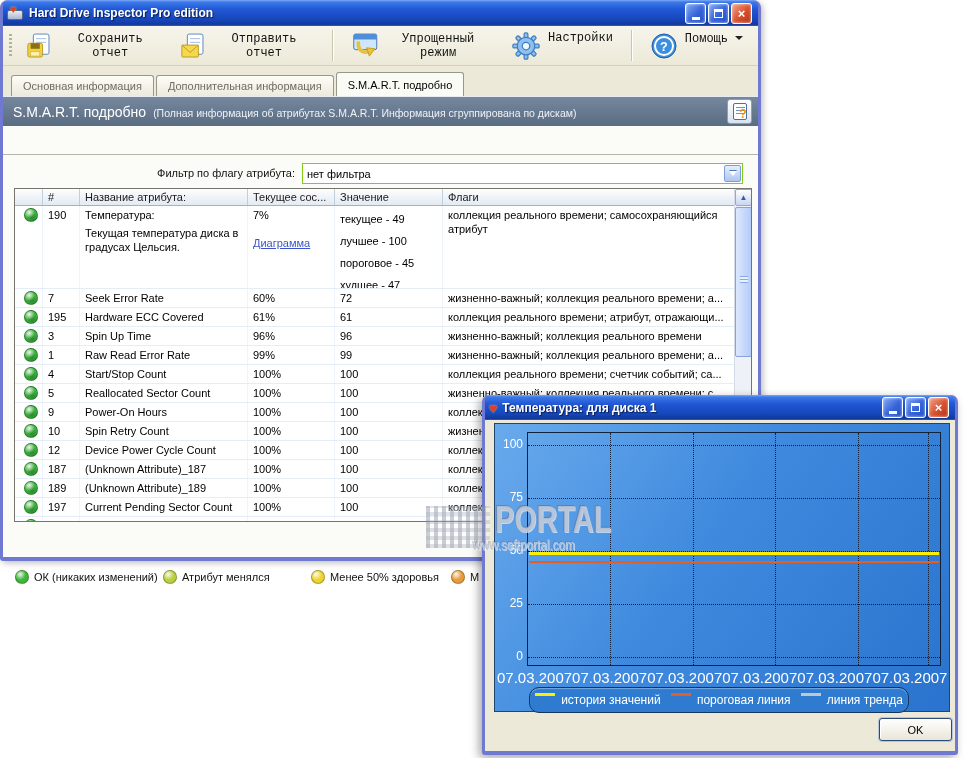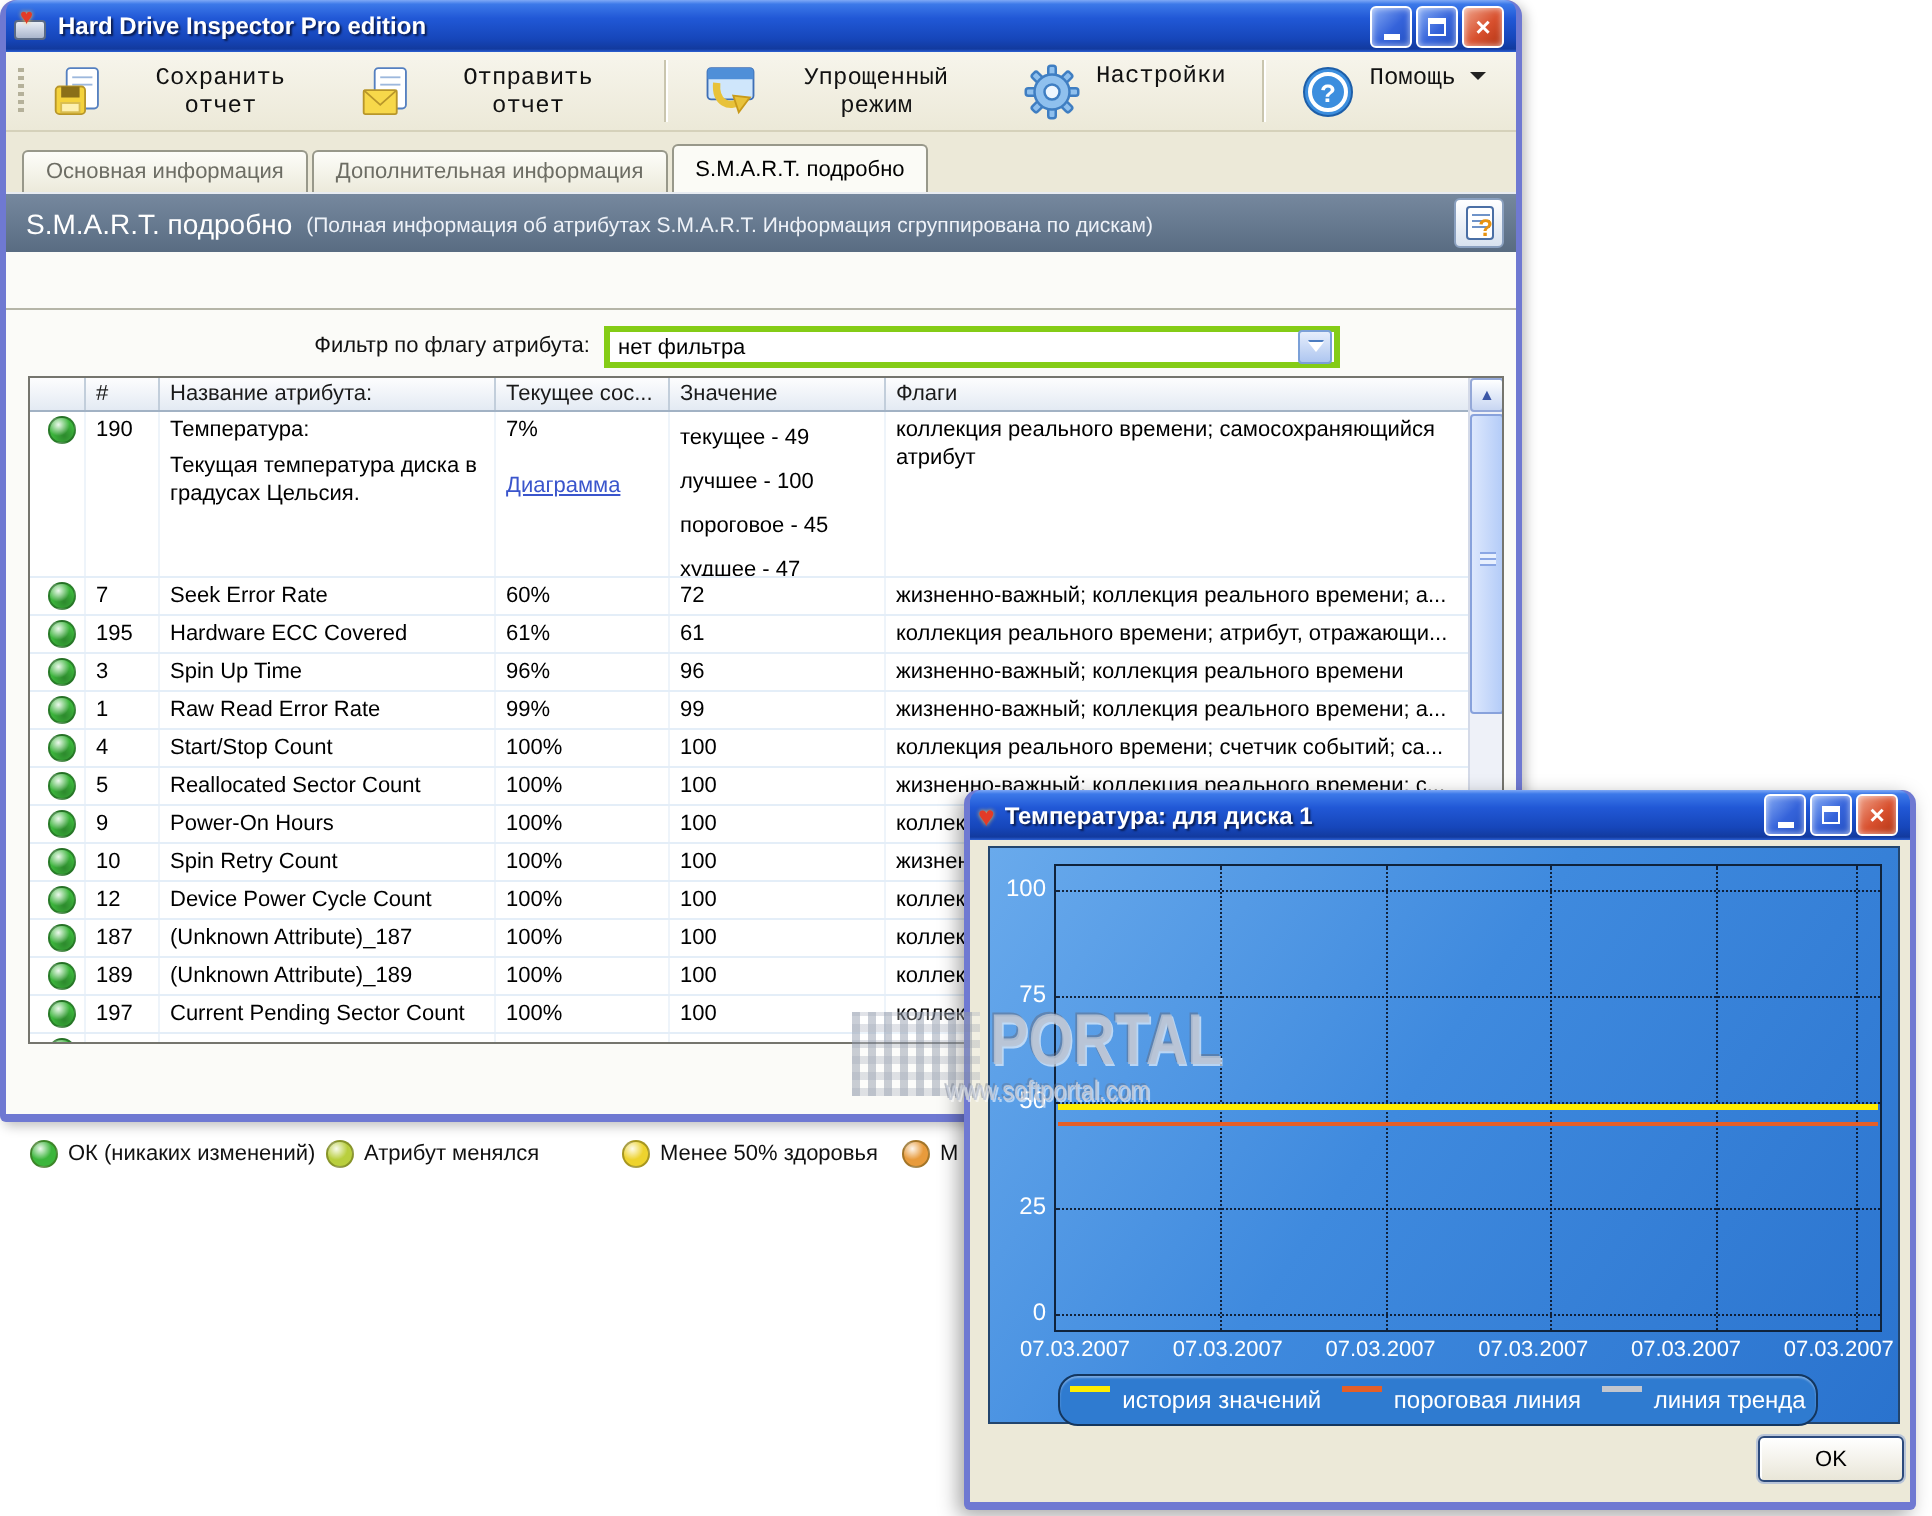--- a/index.html
+++ b/index.html
@@ -59,22 +59,22 @@
   .sec-help .doc b { position:absolute; right:-1px; bottom:-2px; color:#e8920f; font-size:12px; font-style:normal; }
 
   
   .content { position:relative; height:402px; background:#fbfbf8; }
   .disk-tab { position:absolute; left:13px; top:7px; width:181px; height:21px;
     background:#fdfdfa; border:1px solid #98988a; border-top:3px solid #efa33c; border-bottom:none;
     border-radius:2px 2px 0 0; font-size:11px; color:#111;
     display:flex; align-items:center; justify-content:center; z-index:2; }
   .disk-line { position:absolute; left:0; right:0; top:28px; height:1px; background:#b5b5a8; }
   .filter-label { position:absolute; left:0; top:41px; width:292px; text-align:right; font-size:11px; color:#111; }
-  .combo { position:absolute; left:299px; top:37px; width:368px; height:21px; background:#fff;
-    border:3px solid #84cc16; display:flex; align-items:center; font-size:11px; padding-left:4px; }
+  .combo { position:absolute; left:299px; top:37px; width:441px; height:21px; background:#fff;
+    border:1px solid #84cc16; display:flex; align-items:center; font-size:11px; padding-left:4px; }
   .combo-btn { margin-left:auto; width:17px; height:17px; margin-right:1px; border-radius:2px;
     background:linear-gradient(#e6eefc,#aec6f0); border:1px solid #7ba0d8;
     display:flex; align-items:center; justify-content:center; }
   .chev { width:0; height:0; border:4px solid transparent; border-top:5px solid #fff; margin-top:4px;
     filter:drop-shadow(0 -1px 0 #4c7cc0); }
 
   
   .table { position:absolute; left:11px; top:62px; width:738px; height:334px; background:#fff;
     border:1px solid #75756e; overflow:hidden; font-size:11px; }
   .thead { display:flex; height:17px; background:linear-gradient(#fdfdfe,#e3eaf3);
@@ -126,21 +126,21 @@
     border:1px solid #22456e;
     background:linear-gradient(125deg,#69aaec 0%,#3f8ade 45%,#2a73ce 100%); }
   .plot { position:absolute; left:32px; top:8px; width:414px; height:234px; border:1px solid #0f2献; border:1px solid #0f233c; }
   .hgrid { position:absolute; left:0; right:0; height:0; border-top:1px dotted rgba(8,14,28,.85); }
   .vgrid { position:absolute; top:0; bottom:0; width:0; border-left:1px dotted rgba(8,14,28,.85); }
   .yticks { position:absolute; left:2px; top:11px; width:26px; height:230px;
     display:flex; flex-direction:column; justify-content:space-between; align-items:flex-end;
     color:#fff; font-size:12px; }
   .yticks span { line-height:18px; }
   .xticks { position:absolute; left:2px; right:2px; top:245px; display:flex; justify-content:space-between;
-    color:#fff; font-size:11px;margin-left:13px; }
+    color:#fff; font-size:15px; }
   .series-line { position:absolute; left:1px; right:1px; }
   .line-history { top:119px; height:3px; background:#ffee00; }
   .line-threshold { top:128px; height:2px; background:#e45f28; }
   .chart-legend { position:absolute; left:34px; right:40px; top:263px; height:26px;
     background:#2f7bd0; border:1px solid #14365e; border-radius:10px;
     box-shadow:inset 0 1px 1px rgba(255,255,255,.35);
     display:flex; align-items:center; justify-content:space-around; color:#fff; font-size:12px; }
   .cl-item { display:flex; gap:6px; }
   .cl-dash { width:20px; height:3px; }
   .ok-btn { position:absolute; left:394px; top:298px; width:73px; height:23px;

